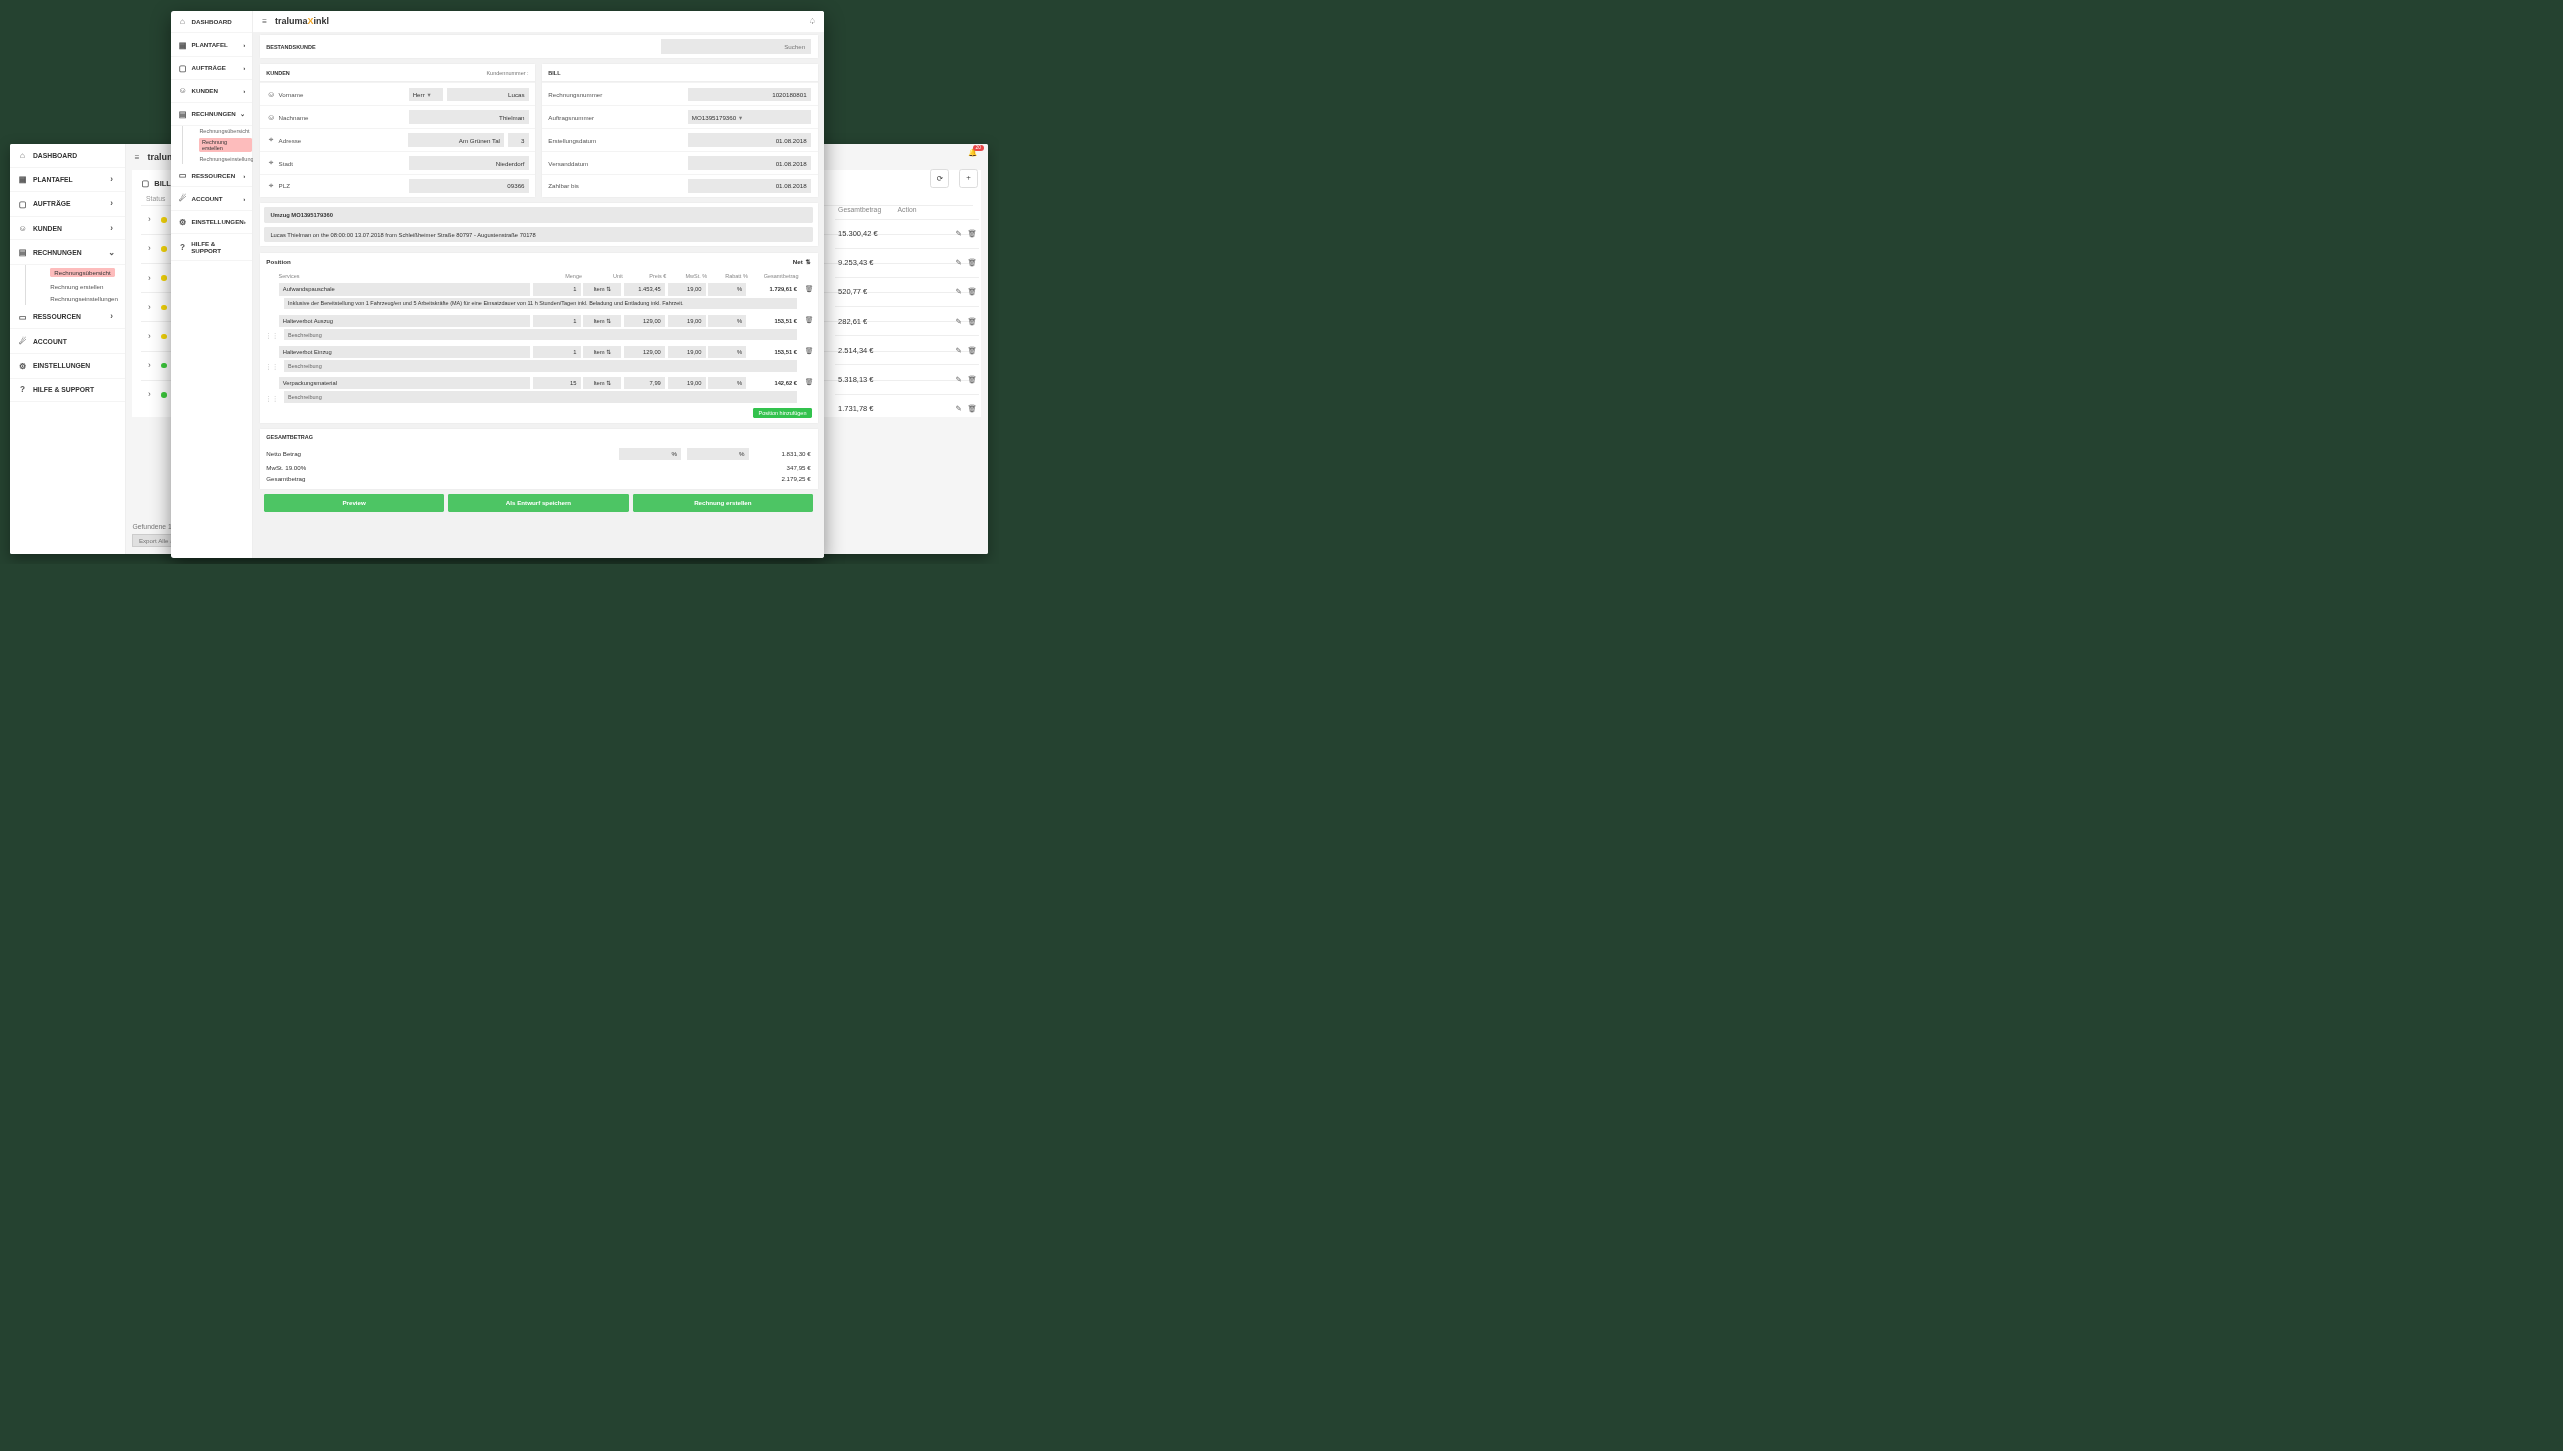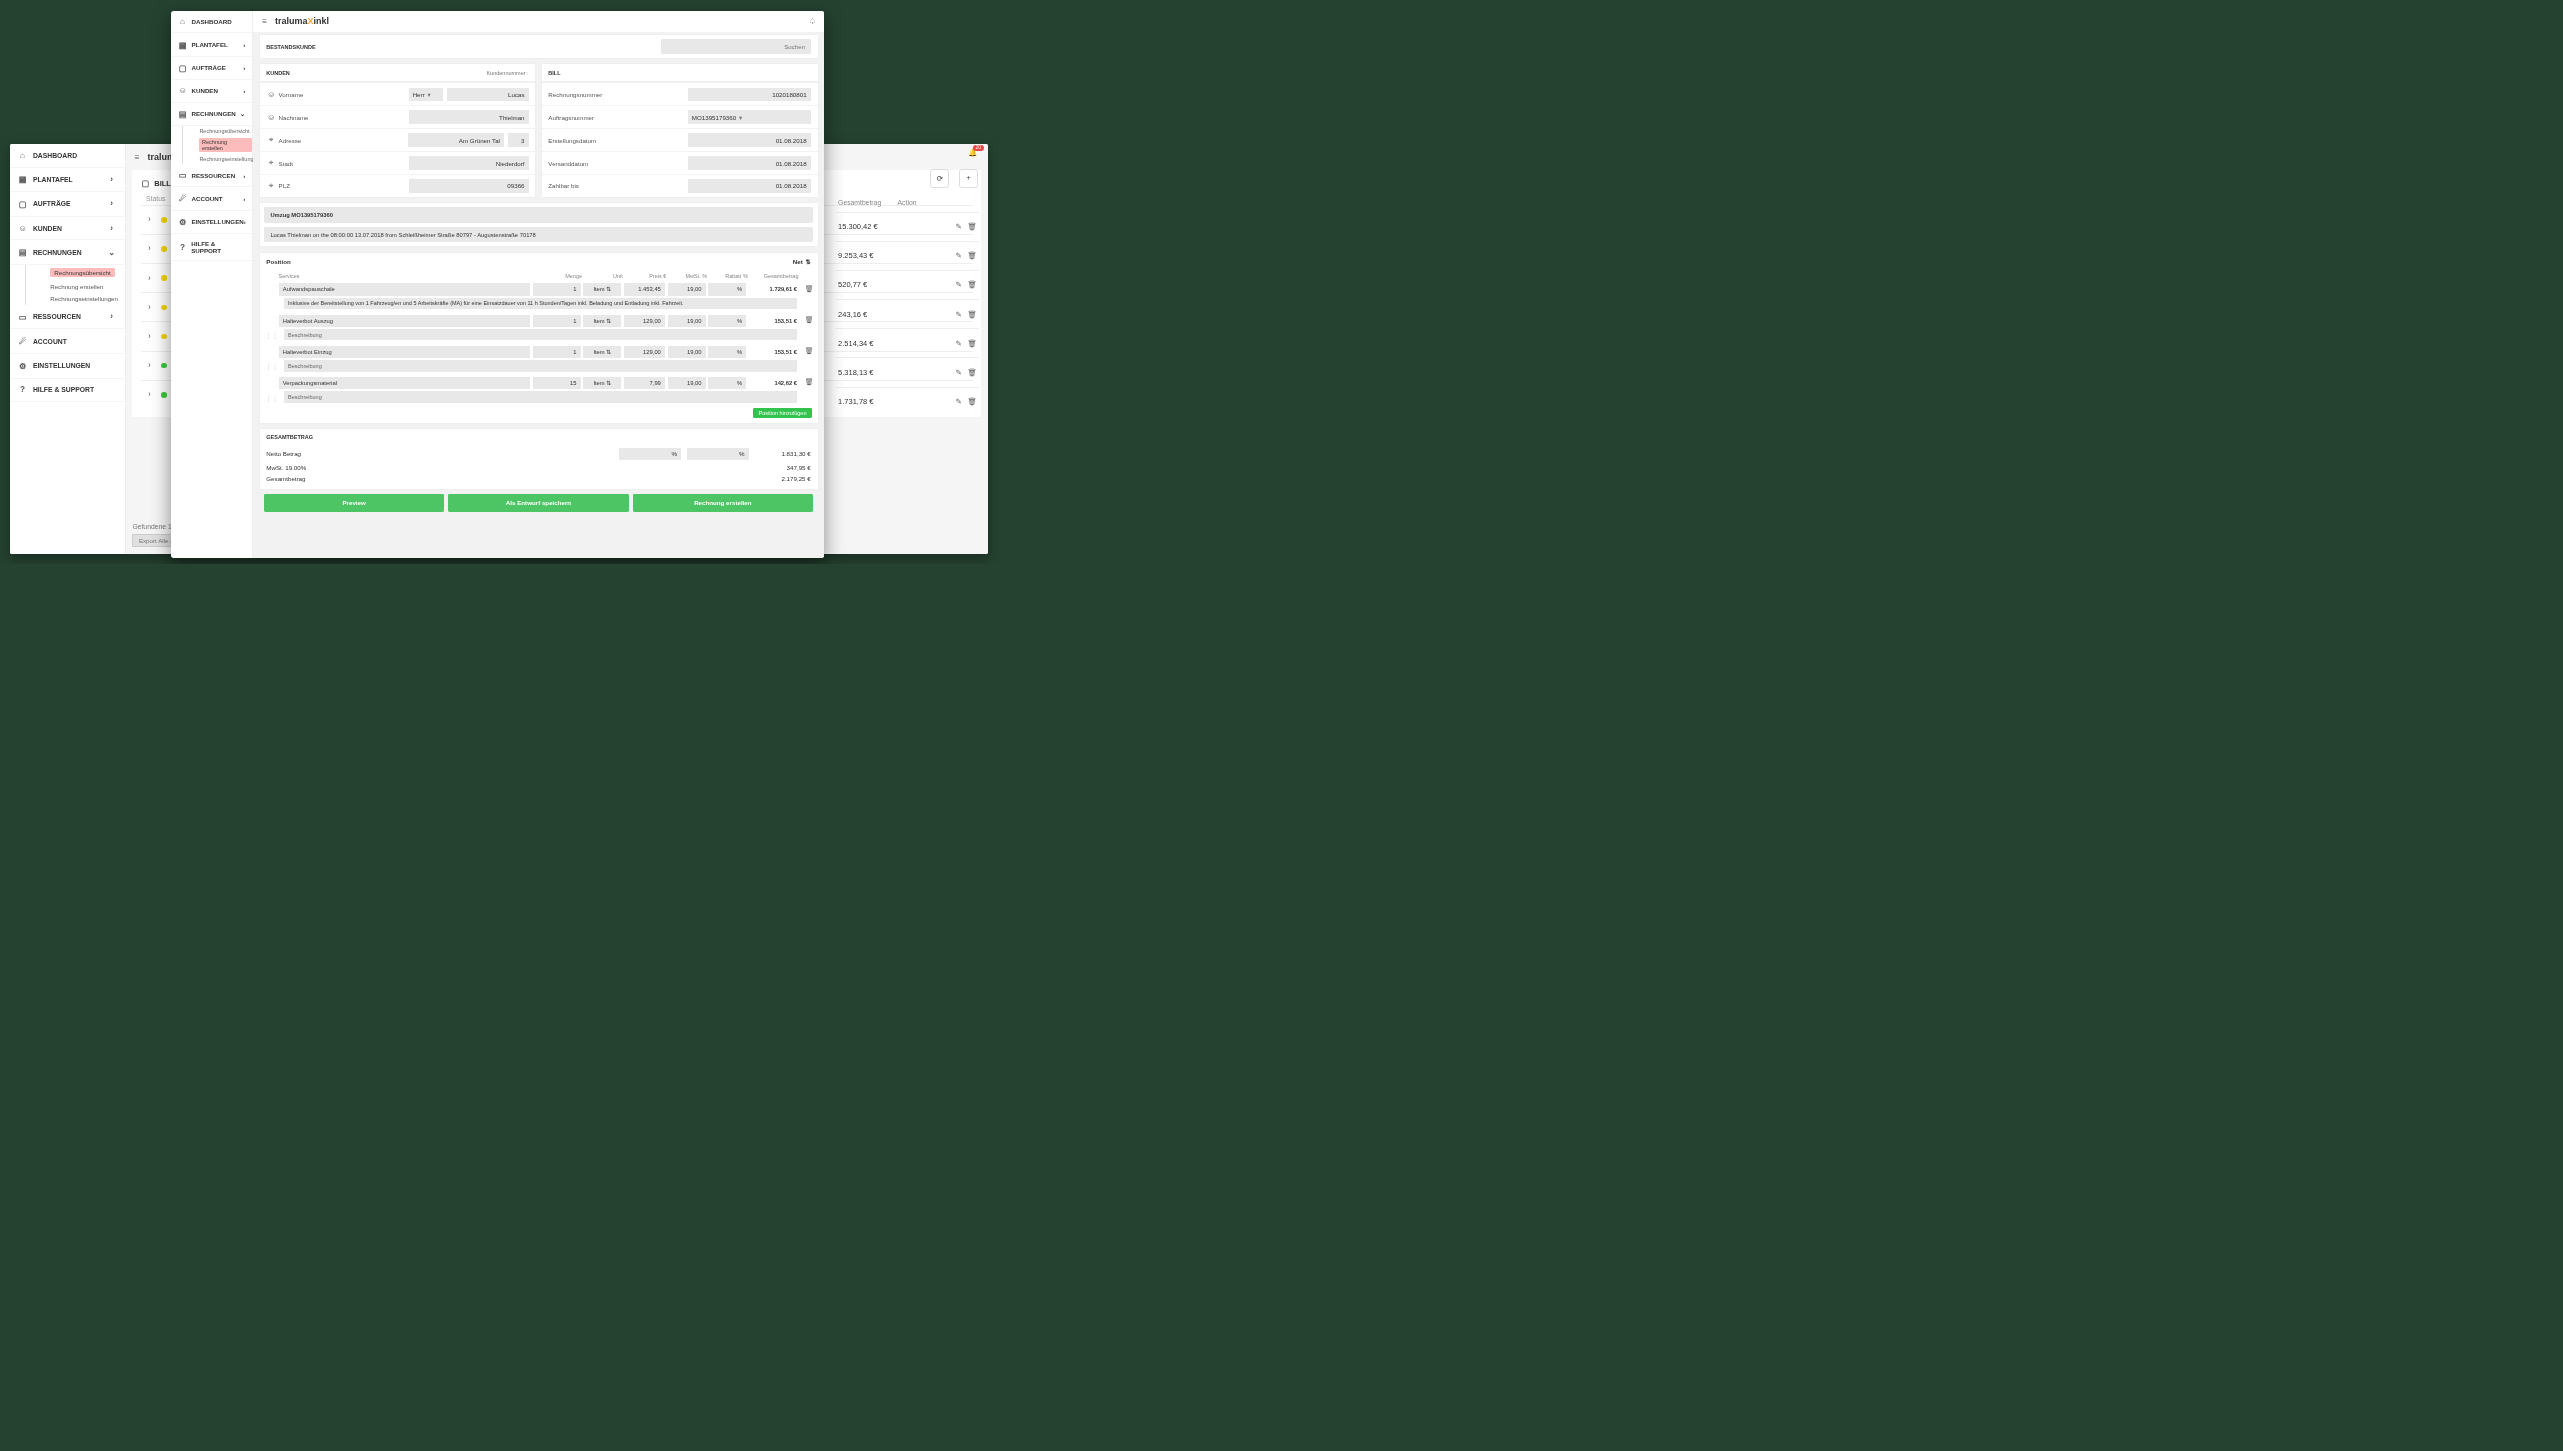--- a/index.html
+++ b/index.html
@@ -45,21 +45,21 @@
   .back-main { flex:1; background:#f5f5f5; position:relative;}
   .back-header { height:26px; display:flex; align-items:center; padding:0 6.8px; gap:5.5px;}
   .back-logo { font-weight:bold; font-size:9px;}
   .back-logo .x { color:#f5a623; font-weight:bold;}
   .bills-card { background:#fff; margin:0 6.8px; padding:8.2px; }
   .bills-title { font-weight:bold; font-size:7.5px; display:flex; align-items:center; gap:4.1px;}
   .bills-row { display:flex; align-items:center; padding:9.6px 4.1px; border-top:0.7px solid #eee; gap:6.8px;}
   .dot { width:5.5px; height:5.5px; border-radius:50%; }
   .dot.yellow{background:#f5d60a;}
   .dot.green{background:#3dcb3d;}
-  .back-right-col { position:absolute; right:8.2px; top:55px; width:144px;margin-left:28px;}
+  .back-right-col { position:absolute; right:8.2px; top:62px; width:144px;margin-left:28px;}
   .back-right-header{ display:flex; gap:16.4px; font-size:6.8px; color:#888; padding:0 2.7px 5.5px;}
   .back-row-line{ display:flex; justify-content:space-between; align-items:center; padding:9.6px 2.7px; border-top:0.7px solid #eee;}
   .action-icons{display:flex; gap:5.5px; color:#555;}
   .back-top-icons{position:absolute; right:9.6px; top:4.1px; display:flex; gap:13.7px; align-items:center;}
   .bell-badge{position:relative;}
   .bell-badge .b{position:absolute; top:-3.4px; right:-5.5px; background:#e84545; color:#fff; font-size:4.8px; padding:0.7px 2.7px; border-radius:4.8px;}
   .round-btn{width:19px;height:19px;border:0.7px solid #ddd;border-radius:2.7px;display:flex;align-items:center;justify-content:center;}
   .footer-left{position:absolute; left:6.8px; bottom:6.8px; font-size:6.8px; color:#777;}
   .export-btn{background:#e0e0e0; border:0.7px solid #ccc; padding:2.1px 5.5px; font-size:6.2px; margin-top:4.1px; display:inline-block;}
 
@@ -273,21 +273,21 @@
             </span>
           </div>
           <div class="back-row-line">
             <span>520,77 €</span>
             <span class="action-icons">
               <span>✎</span>
               <span>🗑</span>
             </span>
           </div>
           <div class="back-row-line">
-            <span>243,16 €</span>
+            <span>282,61 €</span>
             <span class="action-icons">
               <span>✎</span>
               <span>🗑</span>
             </span>
           </div>
           <div class="back-row-line">
             <span>2.514,34 €</span>
             <span class="action-icons">
               <span>✎</span>
               <span>🗑</span>

